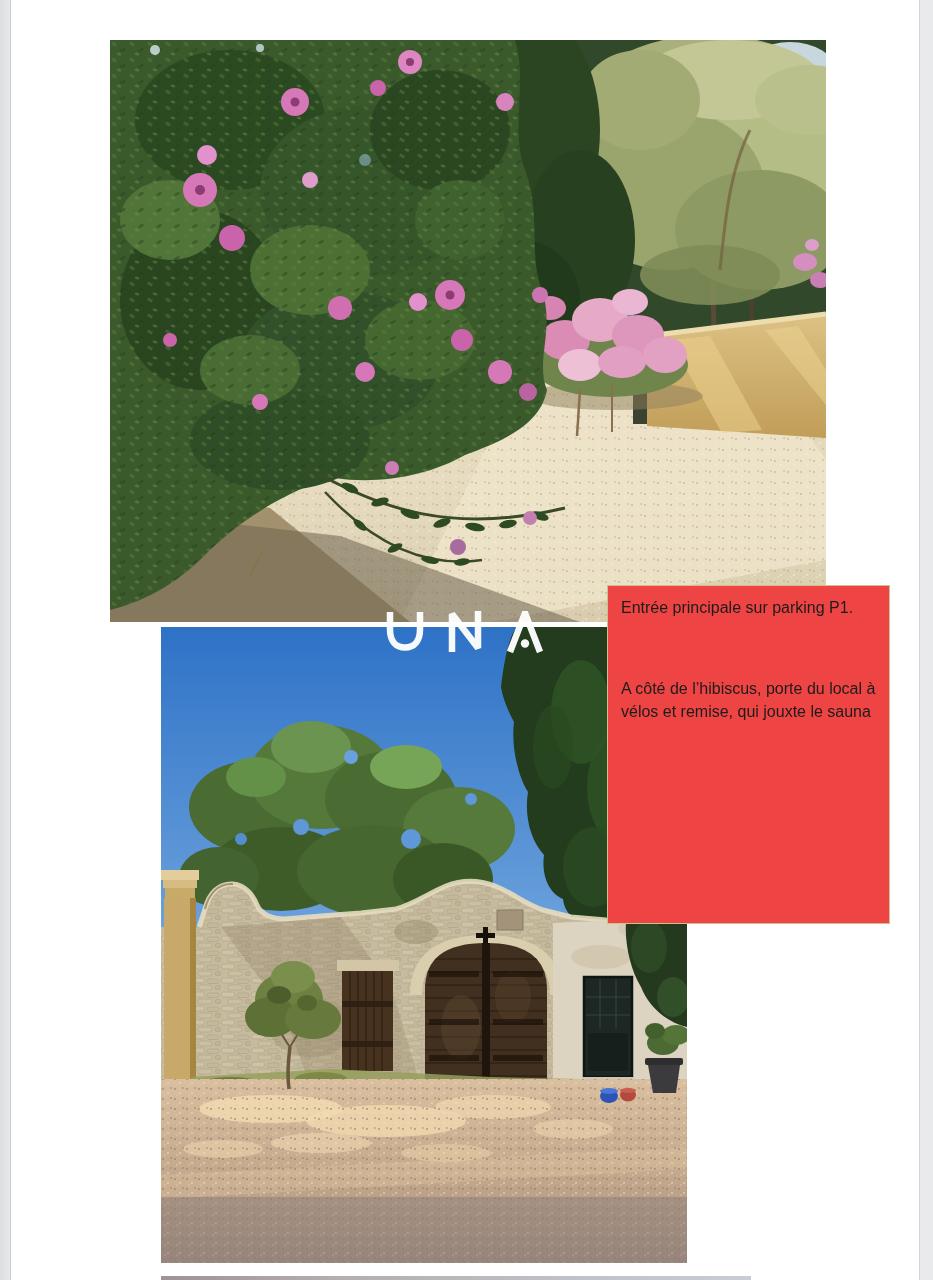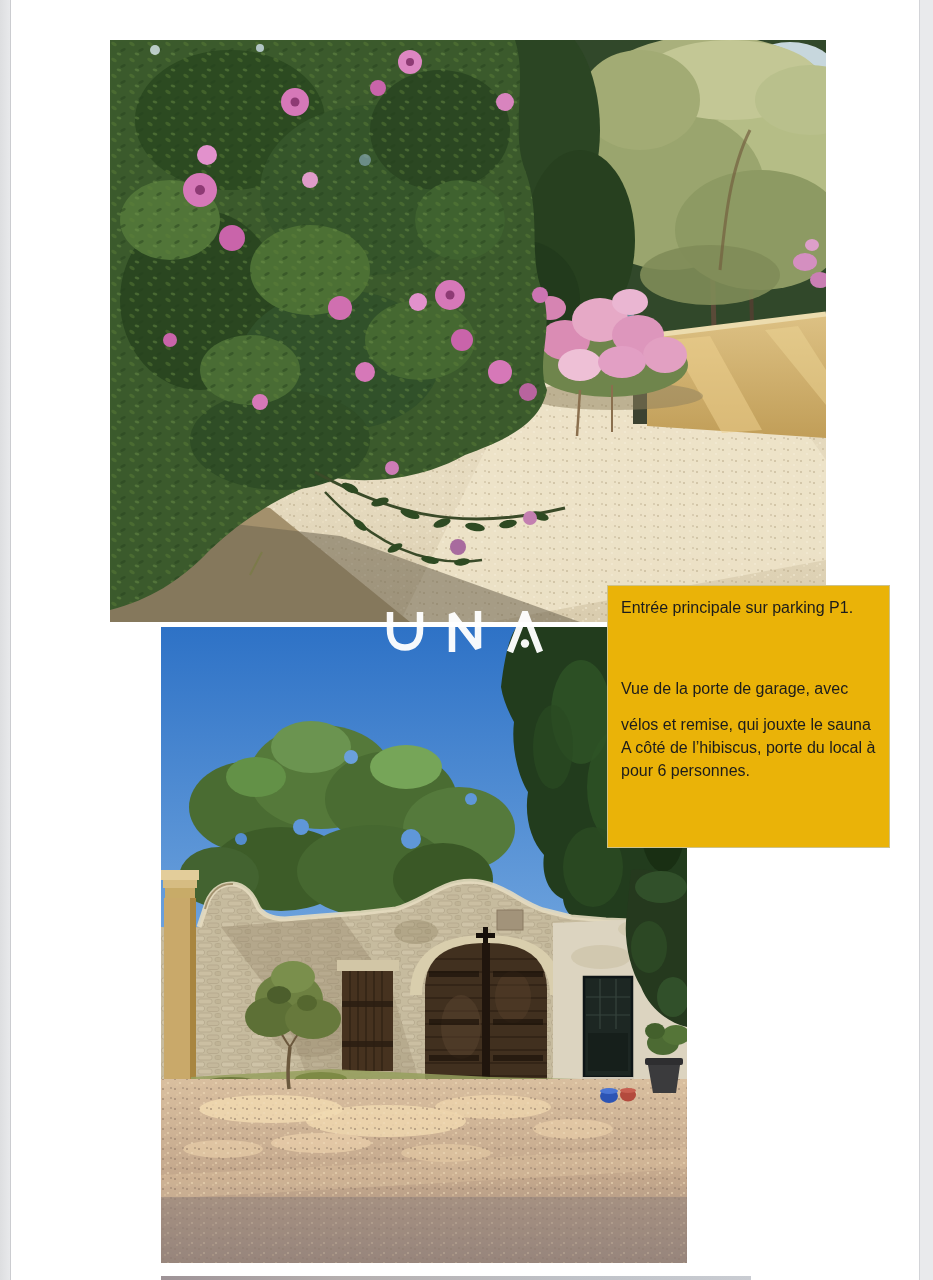--- a/index.html
+++ b/index.html
@@ -11,22 +11,22 @@
   .page-edge{position:absolute;top:0;height:1280px;}
   .page-edge.left{left:0;width:10px;background:linear-gradient(90deg,#dddee0,#e8e9eb);border-right:1px solid #cbccd0;}
   .page-edge.right{left:919px;width:14px;background:#e9eaec;border-left:1px solid #d3d4d8;}
 
   figure.photo{margin:0;position:absolute;overflow:hidden;}
   #photo-top{left:110px;top:40px;width:716px;height:582px;}
   #photo-bottom{left:161px;top:627px;width:526px;height:636px;}
   figure.photo svg{display:block;width:100%;height:100%;}
 
   .caption-box{
-    position:absolute;left:607px;top:585px;width:283px;height:263px;
-    box-sizing:border-box;background:#eab308;border:1.5px solid #cdc28a;
+    position:absolute;left:607px;top:585px;width:283px;height:339px;
+    box-sizing:border-box;background:#ef4444;border:1.5px solid #cdc28a;
     padding:10px 10px 0 13px;z-index:30;
   }
   .caption-box p{margin:0;font-size:16px;line-height:23px;color:#1c1c1c;}
   .caption-box p .ln{display:block;white-space:nowrap;}
   .caption-box p.p0{margin-bottom:58px;}
   .caption-box p.p1{margin-bottom:13px;}
 
   .watermark{position:absolute;left:386px;top:611px;width:158px;height:42px;z-index:20;opacity:.96;}
   .watermark svg{display:block;width:100%;height:100%;}
 
@@ -419,22 +419,20 @@
     </g>
     <circle cx="139" cy="32.5" r="4.2" fill="#ffffff"></circle>
   </svg>
 </div>
 
 <div class="caption-box">
   <p class="p0">
     <span class="ln">Entrée principale sur parking P1.</span>
   </p>
   <p class="p1">
-    <span class="ln">Vue de la porte de garage, avec</span>
   </p>
   <p class="p2">
+    <span class="ln">A côté de l’hibiscus, porte du local à</span>
     <span class="ln">vélos et remise, qui jouxte le sauna</span>
-    <span class="ln">A côté de l’hibiscus, porte du local à</span>
-    <span class="ln">pour 6 personnes.</span>
   </p>
 </div>
 
 <div class="bottom-sliver"></div>
 
 </body></html>

